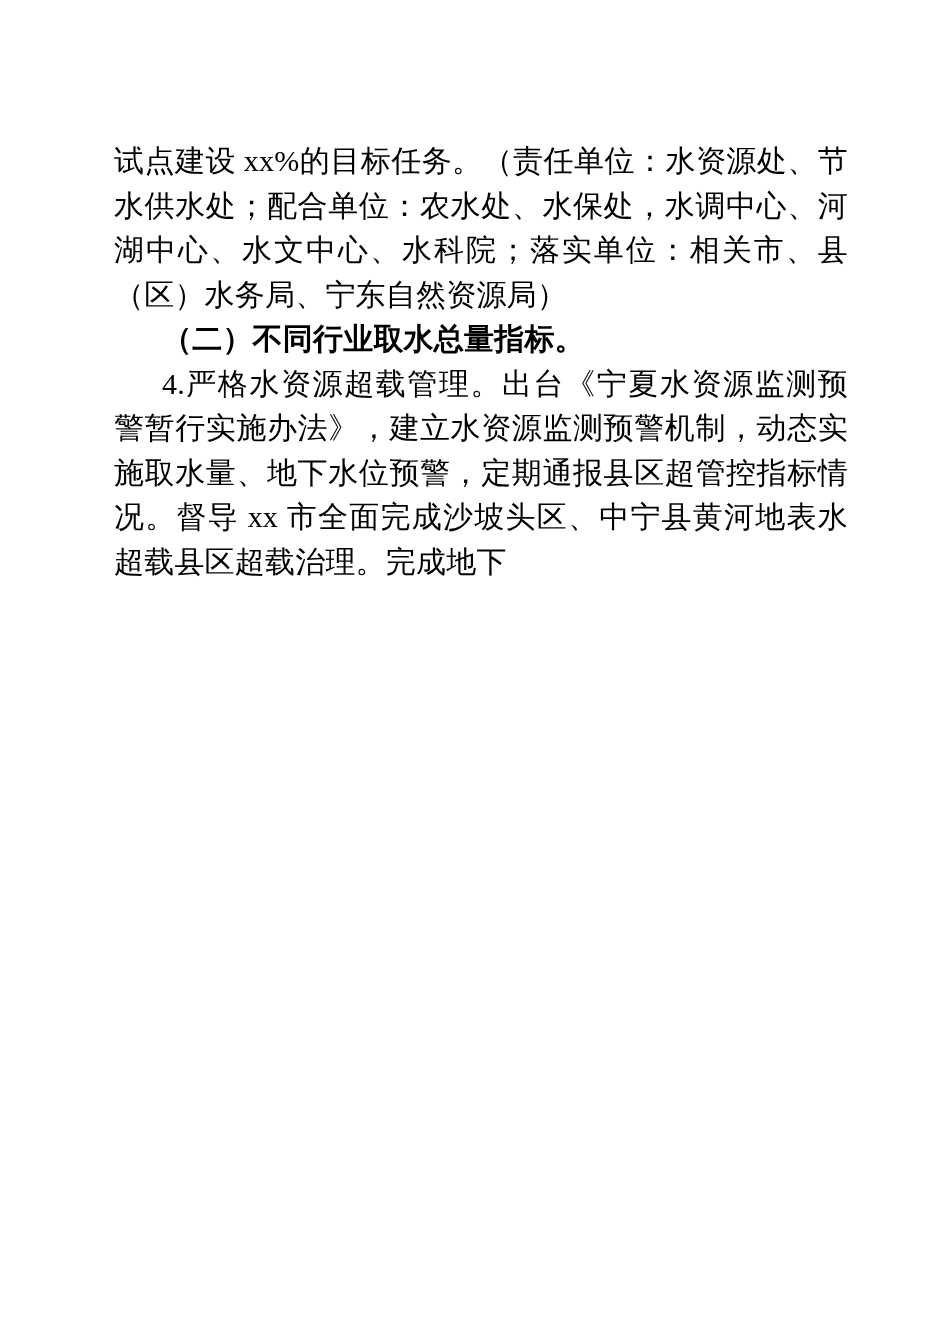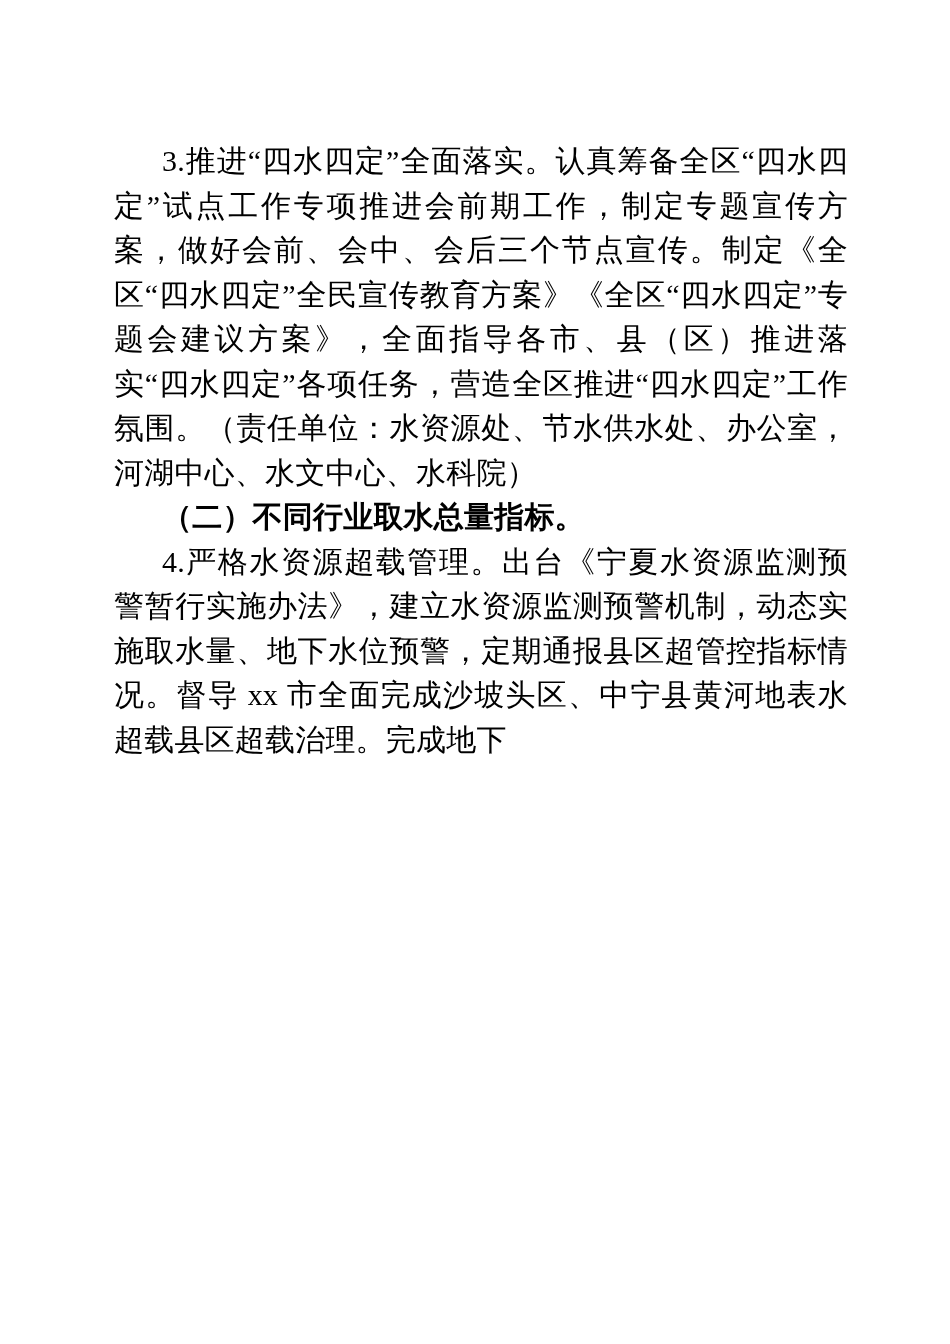--- a/index.html
+++ b/index.html
@@ -36,17 +36,17 @@
   }
   .para.heading {
     font-weight: bold;
   }
 </style>
 </head>
 <body>
 
 <div class="page">
   <div class="content">
-      <p class="para body indent">3.推进“四水四定”全面落实。认真筹备全区“四水四定”试点工作专项推进会前期工作，制定专题宣传方案，做好会前、会中、会后三个节点宣传。制定《全区“四水四定”全民宣传教育方案》《全区“四水四定”专题会建议方案》，全面指导各市、县（区）推进落实“四水四定”各项任务，营造全区推进“四水四定”工作氛围。（责任单位：水资源处、节水供水处、办公室，河湖中心、水文中心、水科院）</p>
+      <p class="para body">试点建设 xx%的目标任务。（责任单位：水资源处、节水供水处；配合单位：农水处、水保处，水调中心、河湖中心、水文中心、水科院；落实单位：相关市、县（区）水务局、宁东自然资源局）</p>
       <p class="para heading indent">（二）不同行业取水总量指标。</p>
       <p class="para body indent">4.严格水资源超载管理。出台《宁夏水资源监测预警暂行实施办法》，建立水资源监测预警机制，动态实施取水量、地下水位预警，定期通报县区超管控指标情况。督导 xx 市全面完成沙坡头区、中宁县黄河地表水超载县区超载治理。完成地下</p>
     </div>
 </div>
 
 </body></html>

